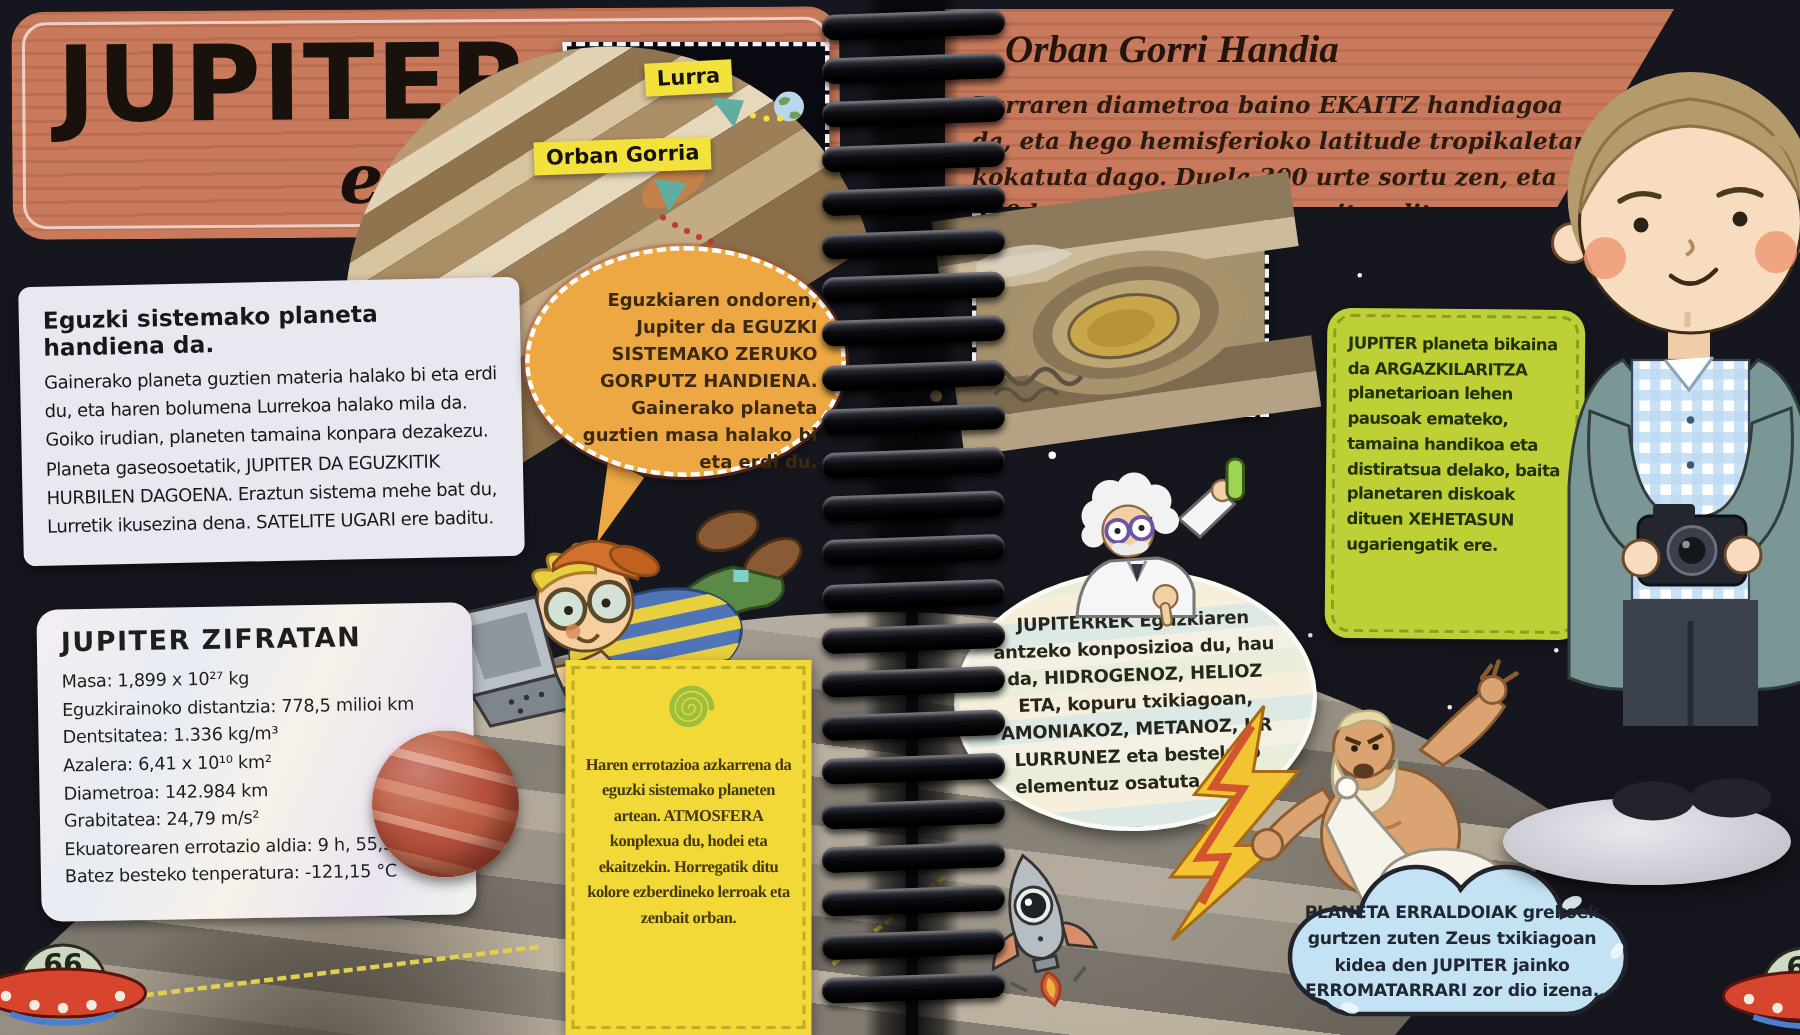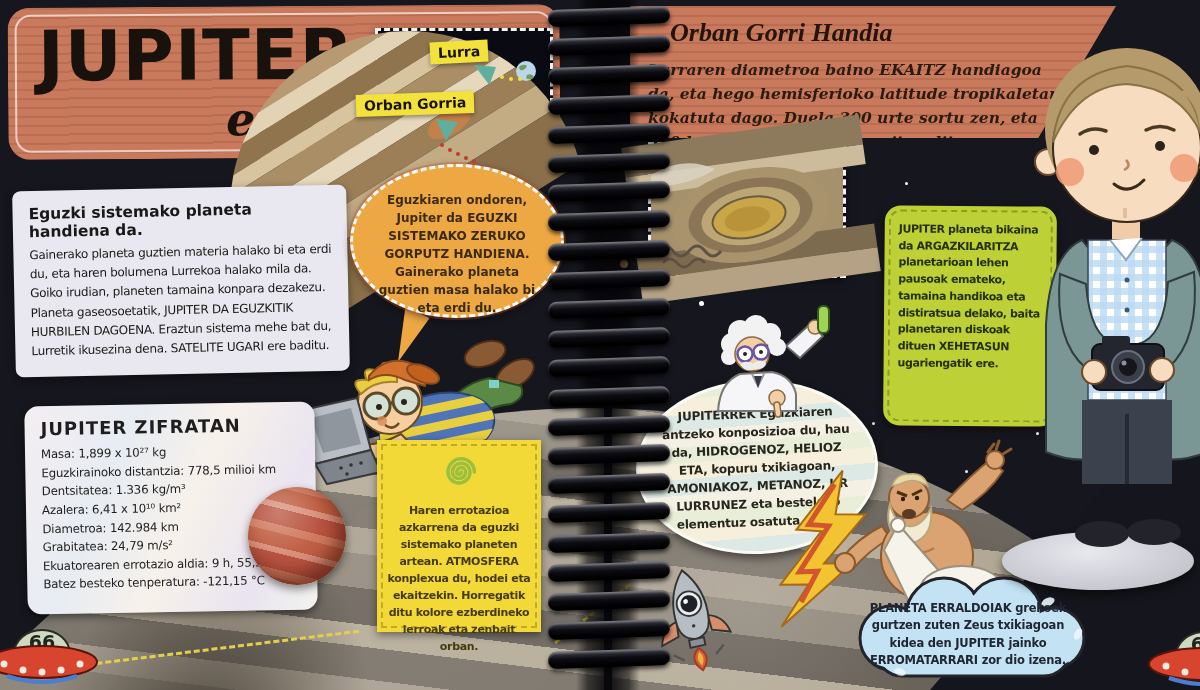--- a/index.html
+++ b/index.html
@@ -66,29 +66,29 @@
 
   
   .facts-card{left:26px;top:404px;width:290px;height:208px;padding:12px 16px;border-radius:14px;
     transform:rotate(-1deg);color:#1e1e1e;
     background:linear-gradient(115deg,#f4eef2,#e7ecf3 30%,#f7f1ea 55%,#e9e4f0 80%,#f2f3ef);
     box-shadow:0 3px 8px rgba(0,0,0,.5);}
   .facts-title{font-size:18px;font-weight:bold;letter-spacing:1px;margin-bottom:6px;}
   .facts-row{font-size:11.8px;line-height:1.58;letter-spacing:-.2px;}
 
   
-  .note-yellow{left:377px;top:440px;width:164px;height:192px;background:#f2d937;
-    outline:2px dashed rgba(120,100,10,.38);outline-offset:-6px;box-shadow:0 3px 8px rgba(0,0,0,.45);}
+  .note-yellow{left:377px;top:440px;width:164px;height:250px;background:#f2d937;
+    outline:2px dashed rgba(120,100,10,.38);outline-offset:-6px;box-shadow:0 3px 8px rgba(0,0,0,.45);font-family:Liberation Serif, serif;}
   .note-yellow-text{position:absolute;left:10px;right:10px;top:62px;text-align:center;
     font-size:11px;font-weight:bold;letter-spacing:-.3px;line-height:1.55;color:#443a0c;}
 
   
   .bubble-orange{left:350px;top:164px;width:214px;height:154px;border-radius:50%;background:#eda843;
     border:3px dashed #fdfdfd;box-shadow:0 0 0 2px rgba(198,74,46,.35),0 3px 8px rgba(0,0,0,.45);}
-  .bubble-orange-text{position:absolute;left:16px;right:16px;top:24px;text-align:center;
+  .bubble-orange-text{position:absolute;left:16px;right:16px;top:24px;text-align:right;
     font-size:12px;font-weight:bold;line-height:1.5;color:#3c2a10;}
   .bubble-tail{left:398px;top:306px;width:42px;height:56px;background:#eda843;
     clip-path:polygon(18% 0,75% 22%,0 100%);}
 
   
   .note-green{left:884px;top:206px;width:172px;height:220px;background:#bdd137;border-radius:16px;
     outline:2px dashed rgba(70,80,0,.4);outline-offset:-6px;transform:rotate(.5deg);
     box-shadow:0 3px 8px rgba(0,0,0,.5);}
   .note-green-text{position:absolute;left:14px;right:12px;top:16px;font-size:11px;font-weight:bold;
     letter-spacing:-.4px;line-height:1.52;color:#263007;}

